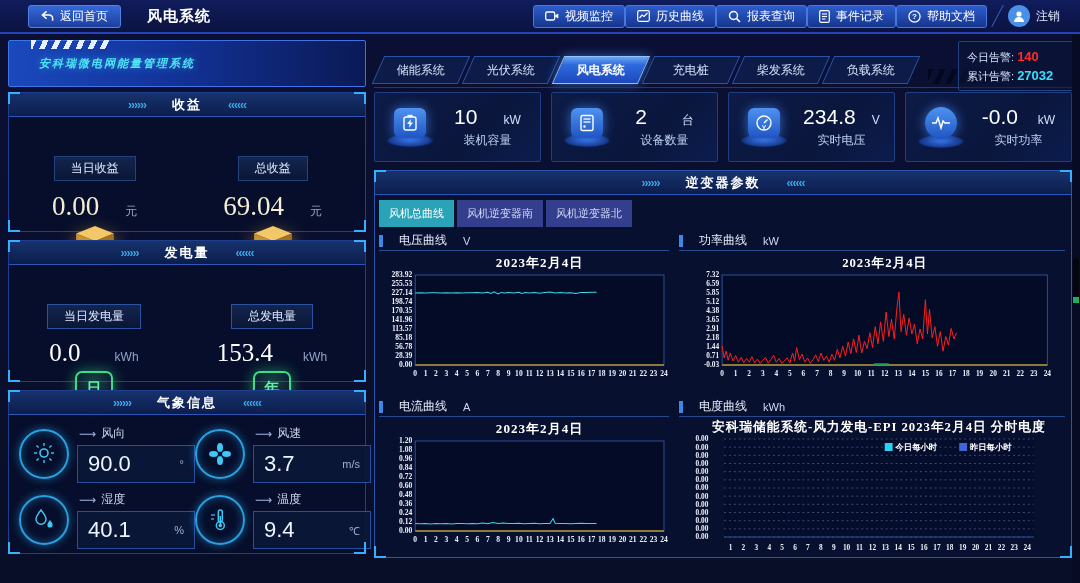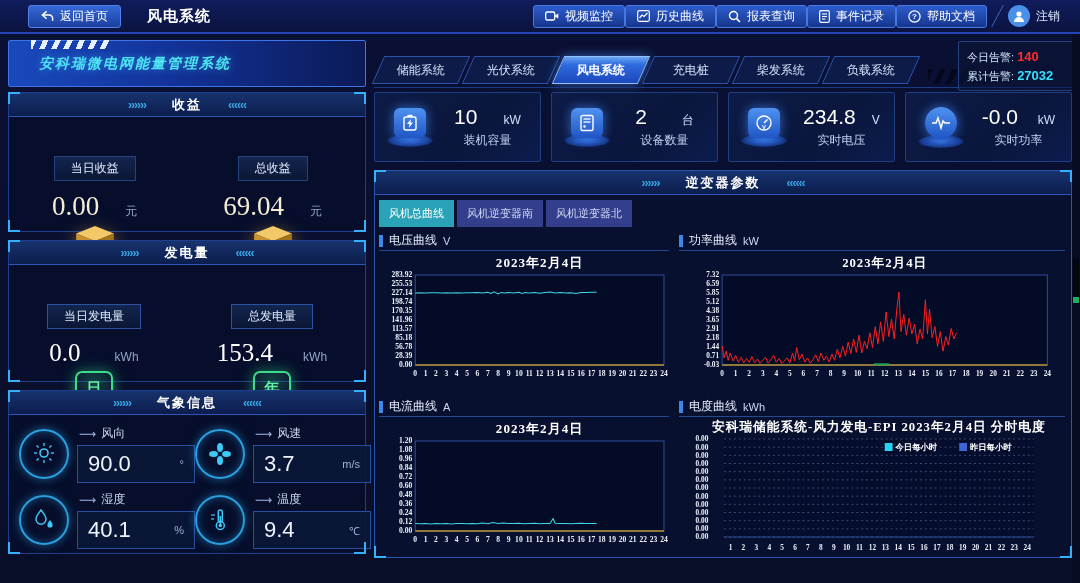--- a/index.html
+++ b/index.html
@@ -24,21 +24,21 @@
   .avatar { width:22px; height:22px; border-radius:50%; background:#4a90e8; display:flex; align-items:center; justify-content:center; }
   .logout { font-size:12px; color:#dce6fa; margin-left:6px; cursor:pointer; }
 
   
   .brand { position:absolute; left:8px; top:40px; width:358px; height:47px;
     background:linear-gradient(90deg,#1a49bc 0%,#13339a 45%,#0b1a56 100%);
     border:1px solid #3f74e8; border-radius:2px; display:flex; align-items:center; }
   .brand-slashes { position:absolute; top:-1px; left:22px; width:80px; height:9px;
     background:repeating-linear-gradient(115deg,#e8f1ff 0 5px,transparent 5px 11px); }
   .brand-text { margin-left:30px; font-family:"Liberation Serif", serif; font-style:italic; font-weight:bold;
-    font-size:14px; color:#4ee4f5; letter-spacing:2px; text-shadow:0 0 8px rgba(60,200,255,.5); }
+    font-size:11px; color:#4ee4f5; letter-spacing:2px; text-shadow:0 0 8px rgba(60,200,255,.5); }
 
   
   .tabs-row { position:absolute; left:378px; top:54px; height:30px; display:flex; align-items:flex-end; gap:4px; }
   .sys-tab { width:86px; height:28px; transform:skewX(-24deg); background:#0c1b48;
     border:1px solid #2b52a6; display:flex; align-items:center; justify-content:center; cursor:pointer; }
   .sys-tab span { transform:skewX(24deg); font-size:12px; color:#d6e2fa; white-space:nowrap; }
   .sys-tab.active { background:linear-gradient(180deg,#6aa6f2 0%,#2e6ade 30%,#1c48bc 100%);
     border-color:#8fc2ff; box-shadow:0 0 10px rgba(80,150,255,.6); }
   .sys-tab.active span { color:#fff; font-weight:bold; }
   .tab-slashes { width:62px; height:15px; margin-left:10px; align-self:flex-end;
@@ -111,21 +111,21 @@
   .stat-label { font-size:12px; color:#bcd0f0; }
 
   
   .inverter { position:absolute; left:374px; top:170px; width:698px; height:388px;
     background:rgba(8,17,48,.85); border:1px solid #2b55a8; border-radius:2px; }
   .sub-tabs { display:flex; gap:3px; padding:5px 4px 0 4px; }
   .sub-tab { padding:6px 10px; font-size:11px; color:#cdd5f5; background:#333f8c; cursor:pointer; white-space:nowrap; }
   .sub-tab.active { background:#2aa3b8; color:#fff; }
   .charts-grid { display:grid; grid-template-columns:290px 1fr; column-gap:10px; row-gap:2px; padding:4px 6px 0 4px; }
   .chart-box { height:164px; position:relative; }
-  .chart-label-row { height:20px; display:flex; align-items:center; gap:6px; border-bottom:1px solid #24498e; }
+  .chart-label-row { height:20px; display:flex; align-items:center; gap:16px; border-bottom:1px solid #24498e; }
   .bar-ico { width:4px; height:12px; background:#3f86e8; display:inline-block; }
   .chart-label { font-size:12px; color:#e8eefc; }
   .chart-unit { font-size:11px; color:#cdd9f2; }
   .chart-svg { width:100%; height:142px; display:block; }
 
   
   .c-title { font:bold 13px "Liberation Serif", serif; fill:#ffffff; letter-spacing:1px; }
   .c-tick  { font:bold 7.5px "Liberation Serif", serif; fill:#eef2fb; }
   .c-legend{ font:bold 8.5px "Liberation Serif", serif; fill:#fff; }
 

